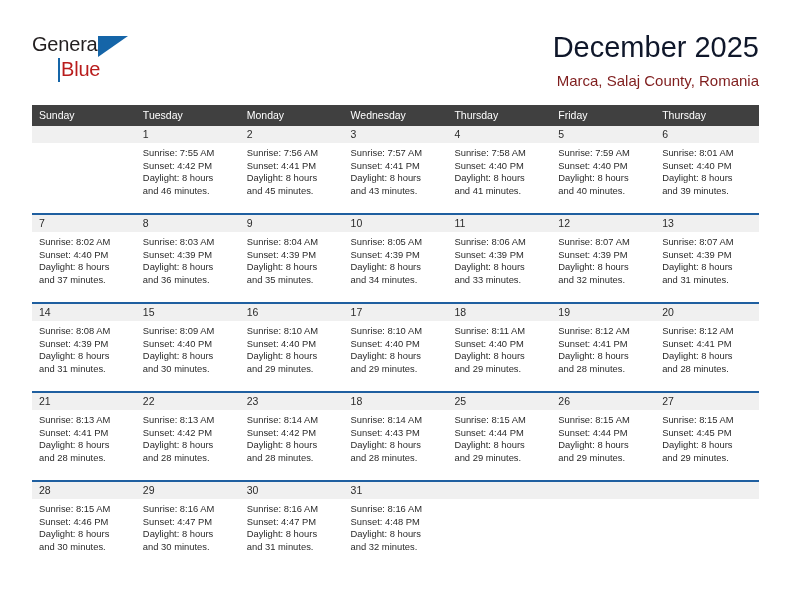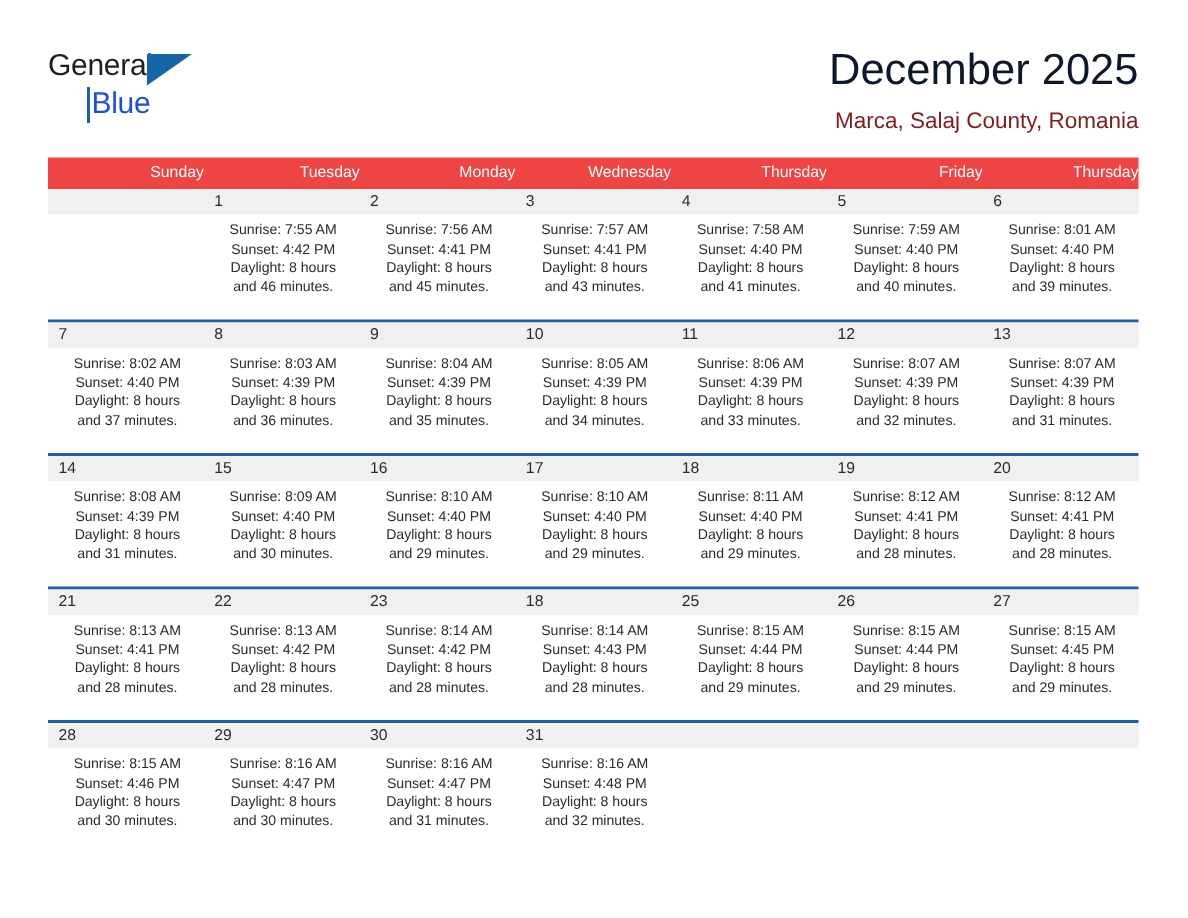--- a/index.html
+++ b/index.html
@@ -53,21 +53,21 @@
     height: 0;
     border-left: 30px solid #1565a8;
     border-bottom: 21px solid transparent;
   }
   .logo-blue {
     position: absolute;
     left: 29px;
     top: 25px;
     font-size: 20px;
     letter-spacing: -0.2px;
-    color: #1d4ed8;
+    color: #b91c1c;
     line-height: 24px;
   }
   .logo-bar {
     position: absolute;
     left: 26px;
     top: 26px;
     width: 2px;
     height: 24px;
     background: #1565a8;
   }
@@ -98,23 +98,22 @@
   .calendar {
     position: absolute;
     left: 32px;
     top: 105px;
     width: 727px;
   }
 
   .dow-row {
     display: flex;
     width: 100%;
-    background: #ef4444;
+    background: #404040;
     height: 21px;
-    text-align: right;
   }
   .dow-cell {
     flex: 1 1 0;
     color: #ffffff;
     font-size: 10.5px;
     line-height: 21px;
     padding-left: 7px;
     white-space: nowrap;
     overflow: hidden;
   }
@@ -142,21 +141,20 @@
     line-height: 17px;
     padding-left: 7px;
     white-space: nowrap;
   }
 
   .content-band {
     display: flex;
     width: 100%;
     height: 70px;
     background: #ffffff;
-    text-align: center;
   }
   .content-cell {
     flex: 1 1 0;
     padding: 4px 5px 0 7px;
     overflow: hidden;
   }
   .content-cell .line {
     font-size: 9.4px;
     line-height: 12.6px;
     color: #2b2b2b;

